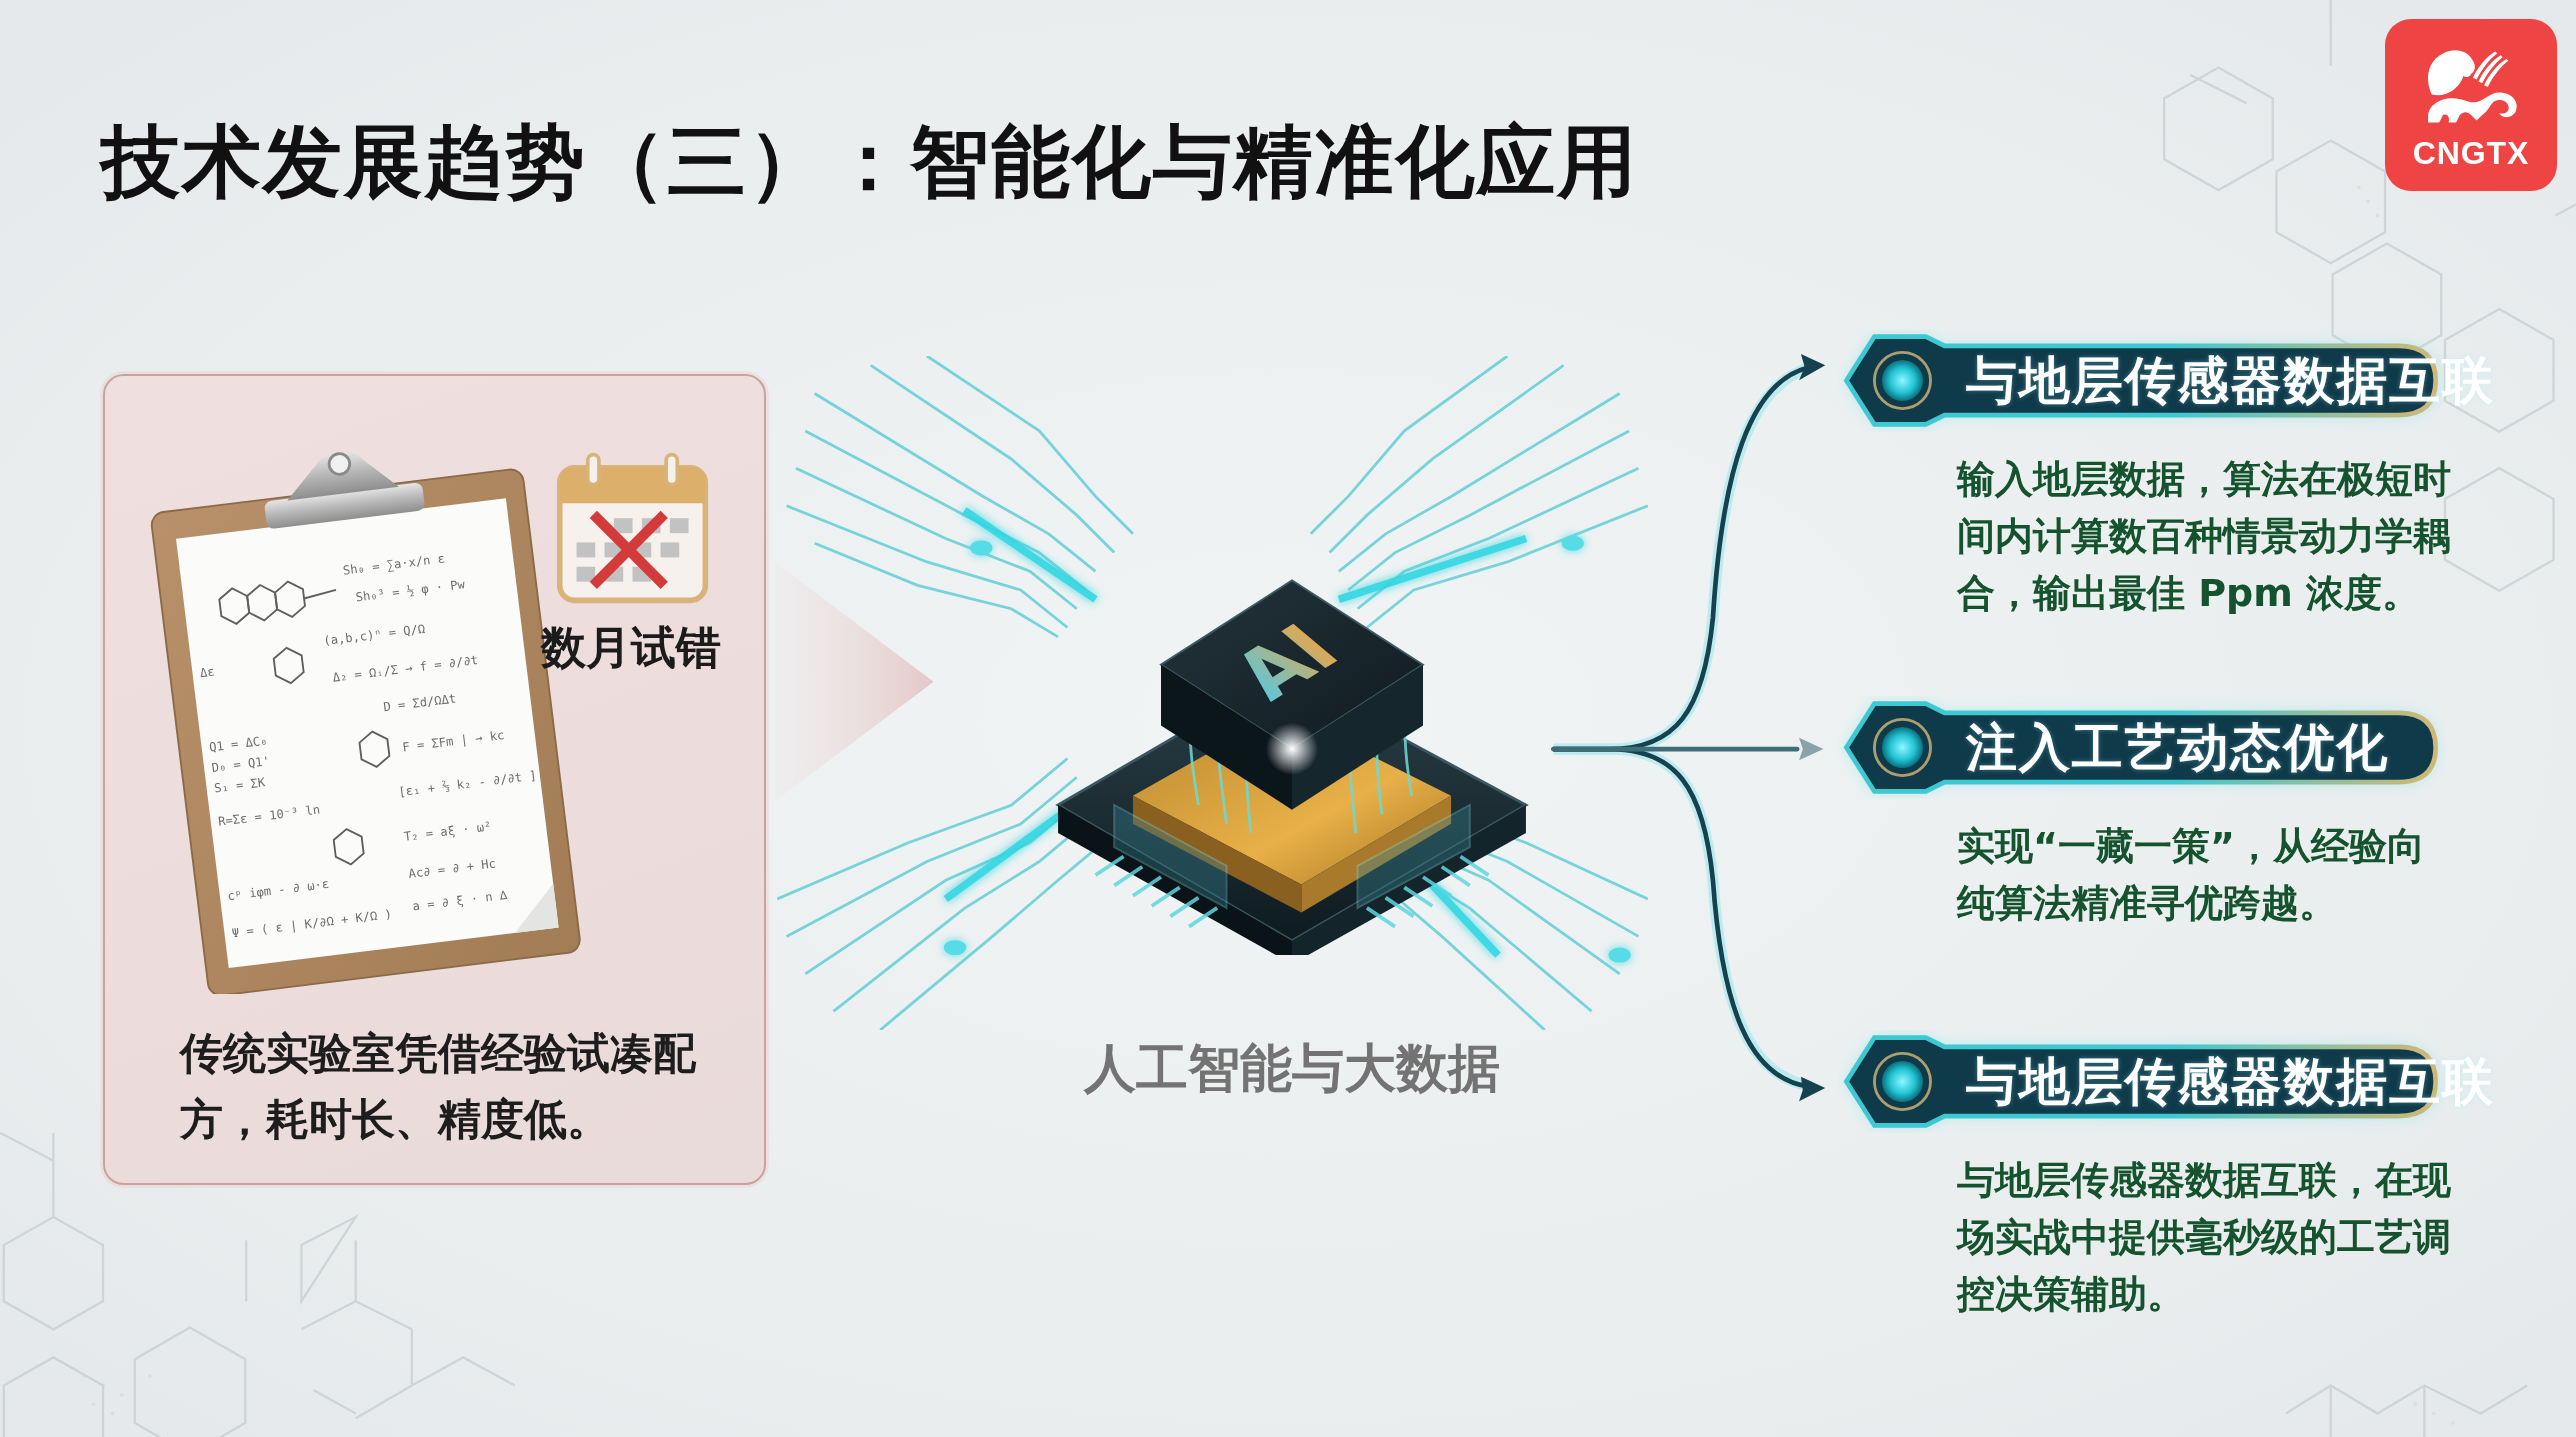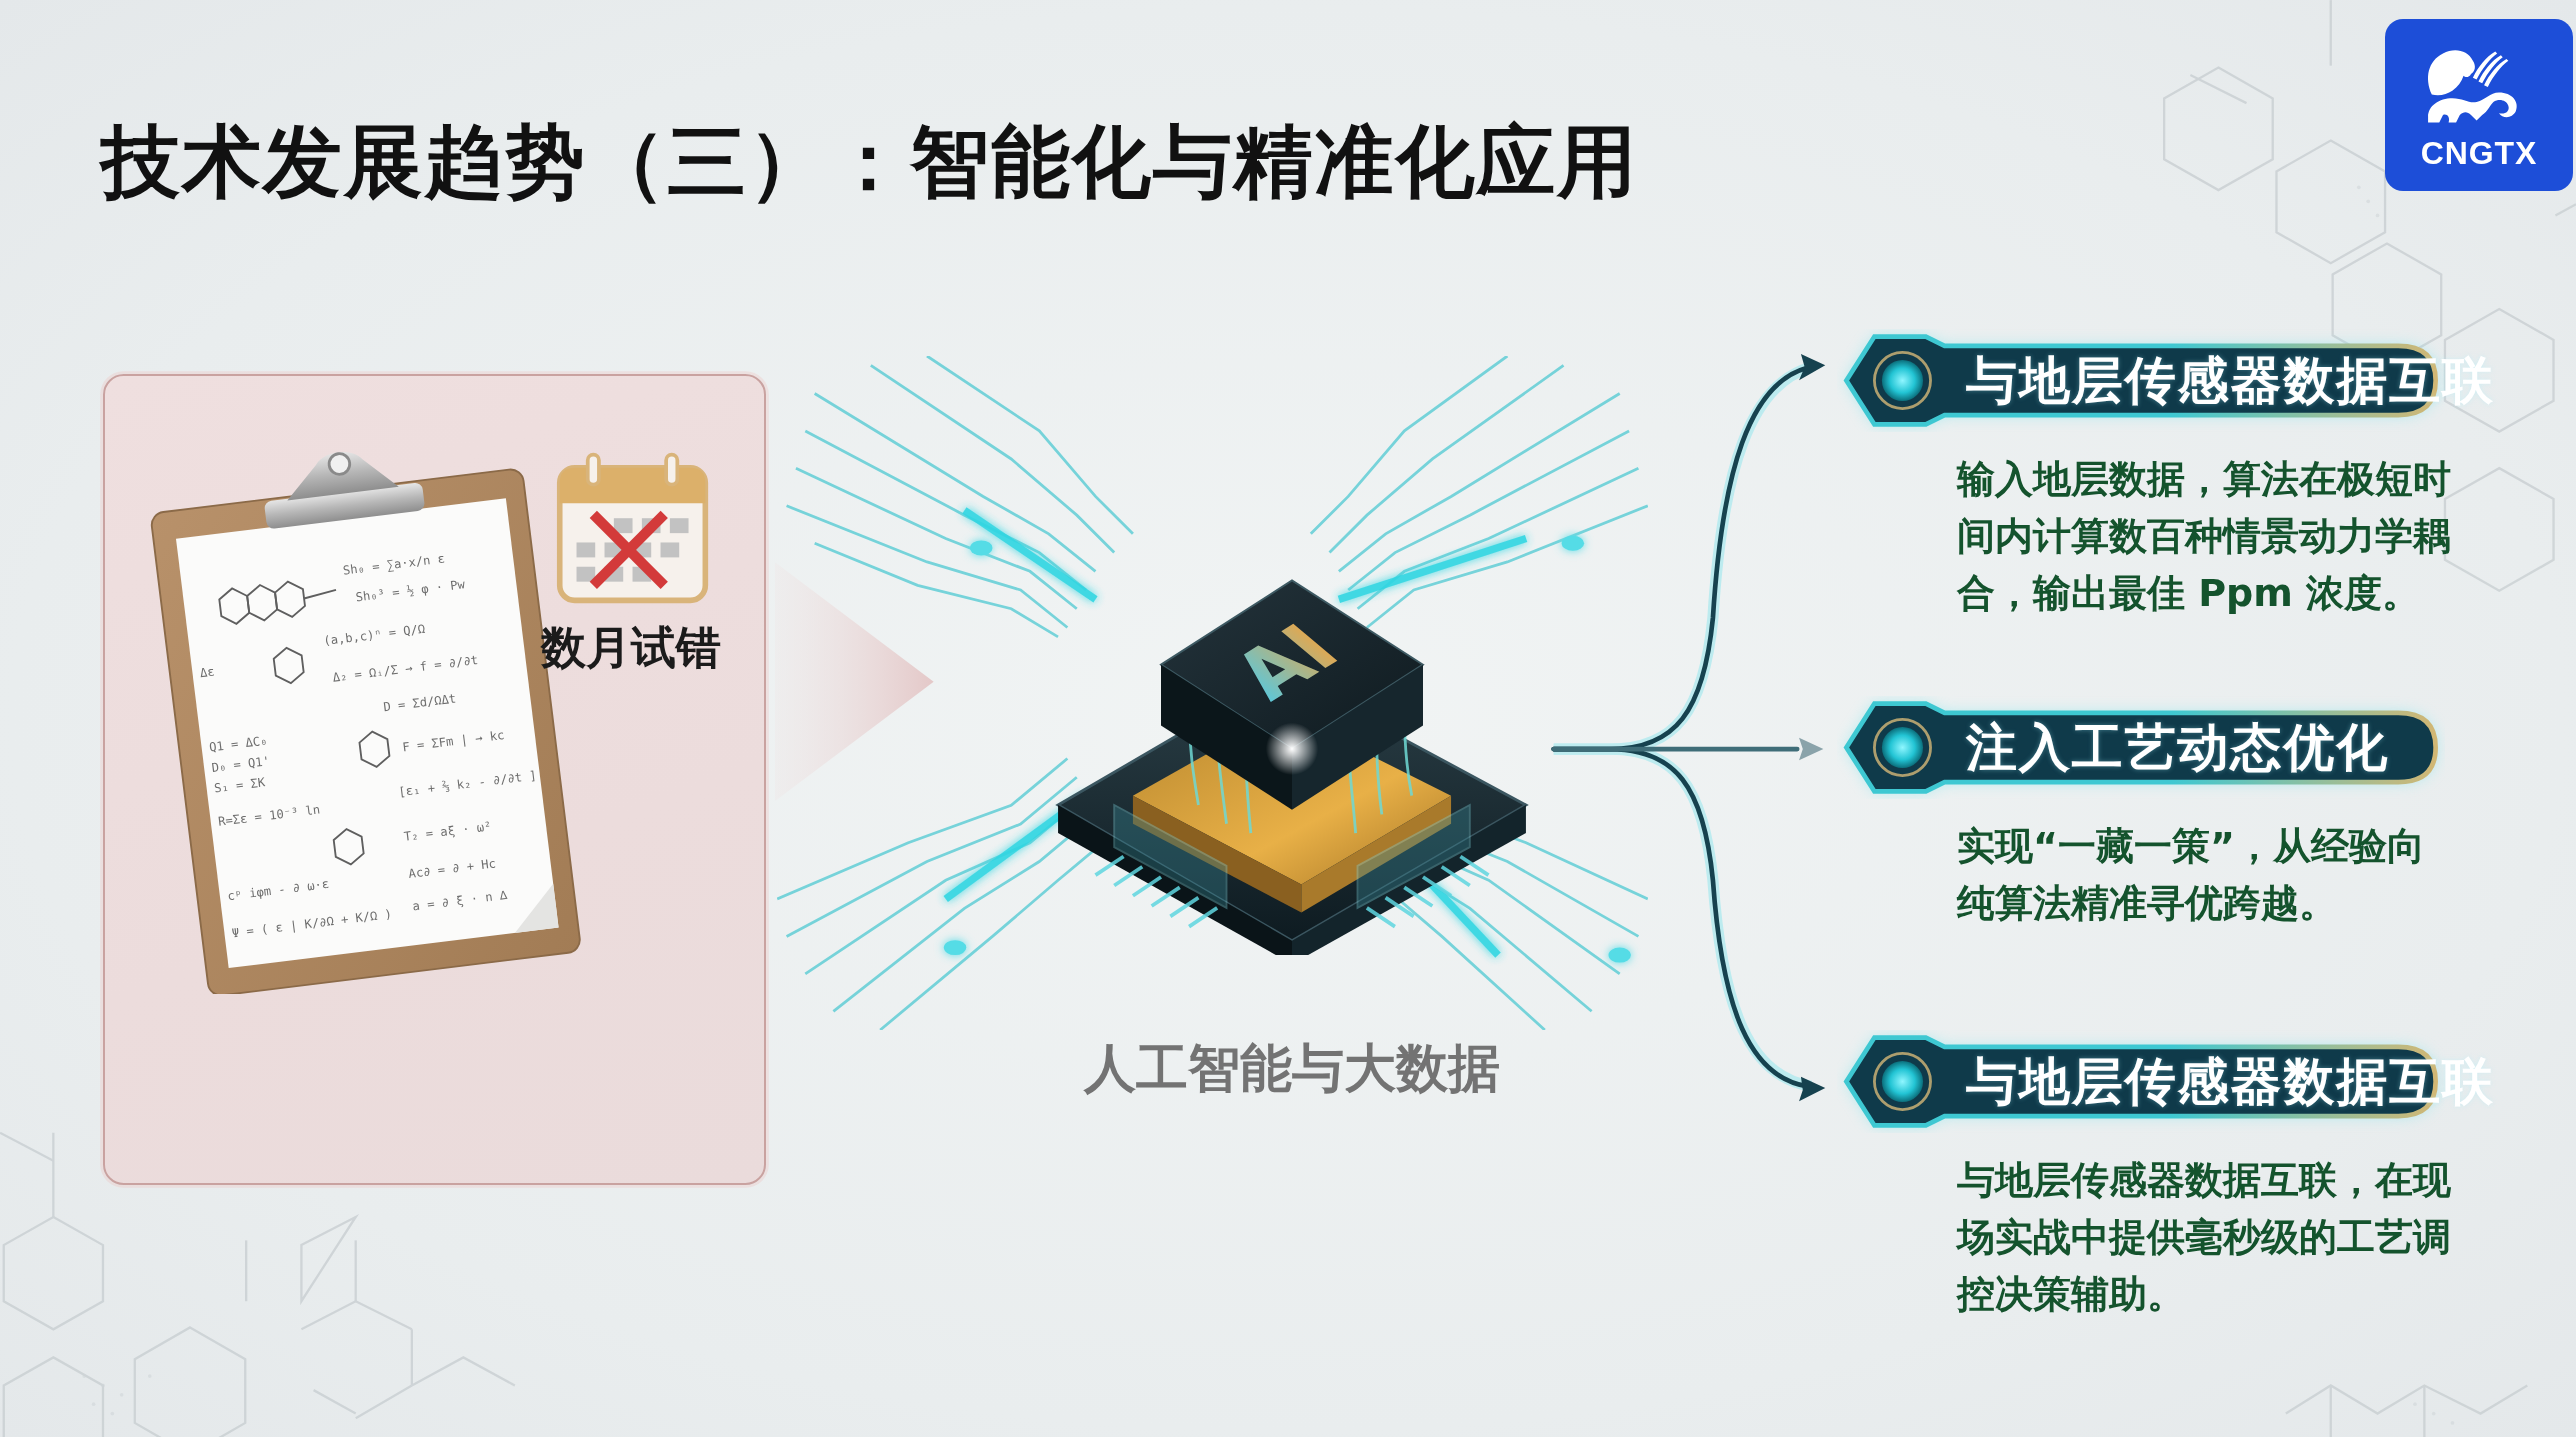--- a/index.html
+++ b/index.html
@@ -15,21 +15,21 @@
   
   .slide-title {
     position: absolute; left: 101px; top: 67px;
     font-size: 79px; font-weight: bold; letter-spacing: 1.9px;
     color: #111; line-height: 103px; white-space: nowrap; margin-top: 44px;
   }
 
   
   .logo {
     position: absolute; left: 2385px; top: 19px; width: 172px; height: 172px;
-    background: #1d4ed8; border-radius: 18px; padding-left: 16px;
+    background: #ef4444; border-radius: 26px;
   }
   .logo-text {
     position: absolute; left: 0; right: 0; bottom: 19px; text-align: center;
     color: #fff; font-weight: bold; font-size: 32px; letter-spacing: 0.9px;
     font-family: "Liberation Sans", sans-serif;
   }
 
   
   .legacy-card {
     position: absolute; left: 103px; top: 374px; width: 663px; height: 811px;
@@ -219,20 +219,21 @@
         <rect x="52" y="124" width="20" height="16"></rect>
         <rect x="82" y="124" width="20" height="16"></rect>
     </g>
     <g stroke="#d33a3a" stroke-width="11" stroke-linecap="butt">
       <line x1="40" y1="68" x2="116" y2="144"></line>
       <line x1="116" y1="68" x2="40" y2="144"></line>
     </g>
   </svg>
   <div class="calendar-label">数月试错</div>
 
+  <div class="legacy-desc">传统实验室凭借经验试凑配方，耗时长、精度低。</div>
 </div>
 
 <svg class="transition-arrow" width="168" height="243" viewBox="0 0 180 260">
   <defs>
     <linearGradient id="triG" x1="0" y1="0" x2="1" y2="0">
       <stop offset="0" stop-color="#efe4e4" stop-opacity="0.3"></stop>
       <stop offset="1" stop-color="#e4c8c8"></stop>
     </linearGradient>
   </defs>
   <polygon points="0,0 170,128 0,256" fill="url(#triG)"></polygon>

